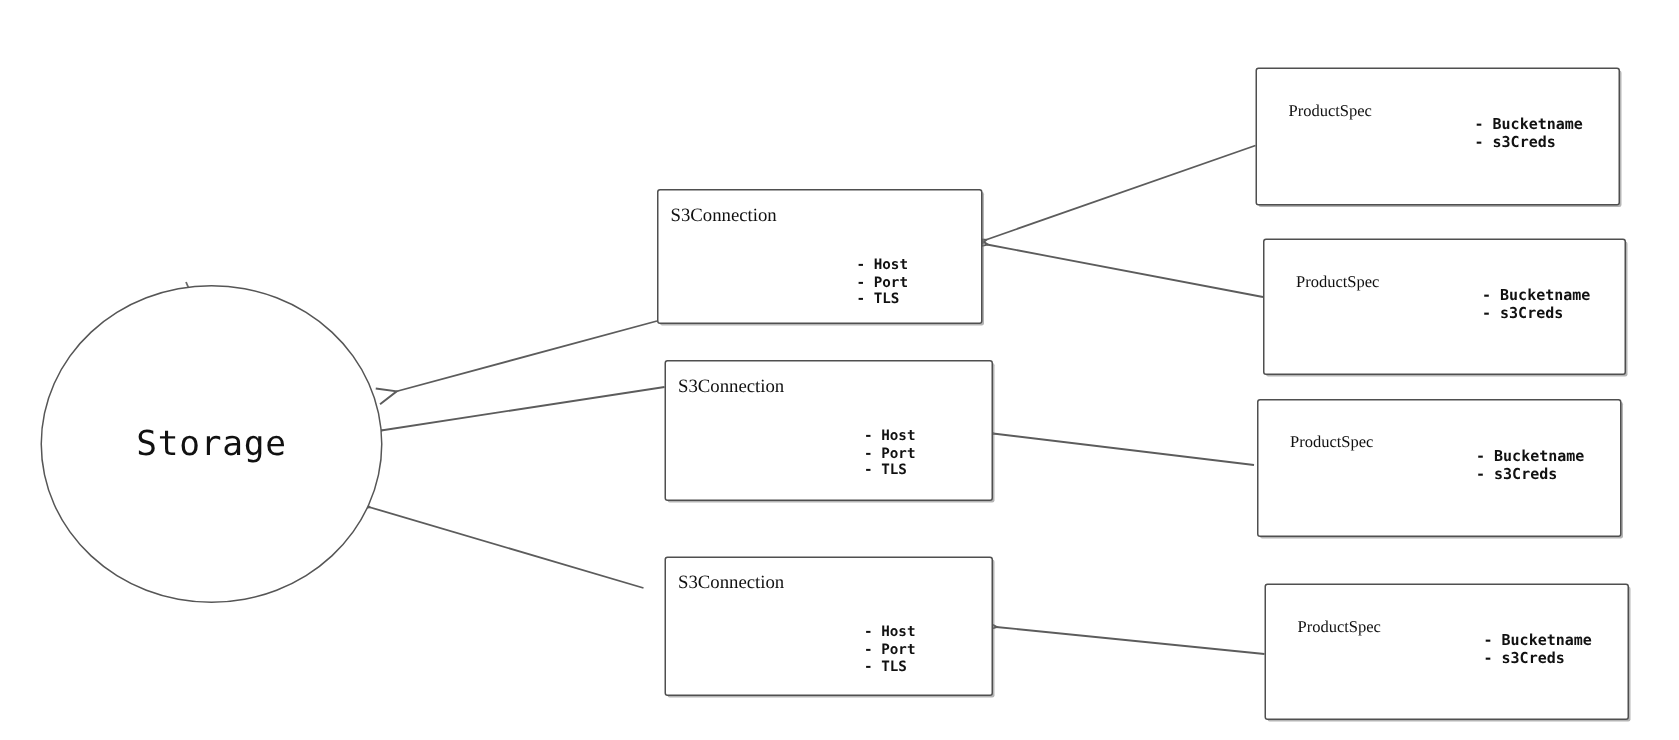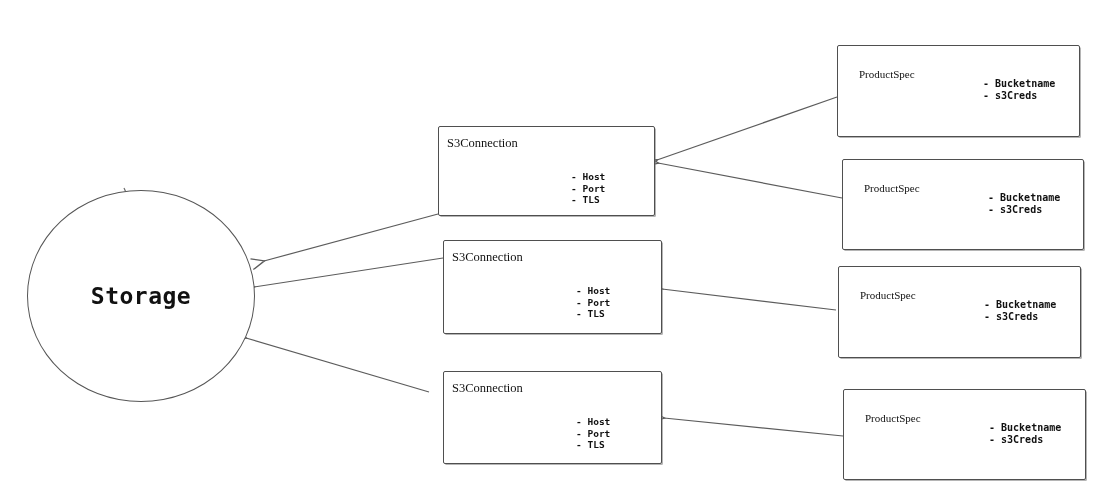--- a/index.html
+++ b/index.html
@@ -71,21 +71,21 @@
     height: 210px;
     border: 1.5px solid #565656;
     border-radius: 50%;
     background: #ffffff;
     display: flex;
     align-items: center;
     justify-content: center;
   }
   .storage-label {
     font-size: 23px;
-    font-weight: bold;
+    font-weight: normal;
     letter-spacing: 0.5px;
   }
   
   #s3c-1 { left: 438px; top: 126px; width: 215px; height: 88px; }
   #s3c-2 { left: 443px; top: 240px; width: 217px; height: 92px; }
   #s3c-3 { left: 443px; top: 371px; width: 217px; height: 91px; }
   #ps-1  { left: 837px; top: 45px;  width: 241px; height: 90px; }
   #ps-2  { left: 842px; top: 159px; width: 240px; height: 89px; }
   #ps-3  { left: 838px; top: 266px; width: 241px; height: 90px; }
   #ps-4  { left: 843px; top: 389px; width: 241px; height: 89px; }

